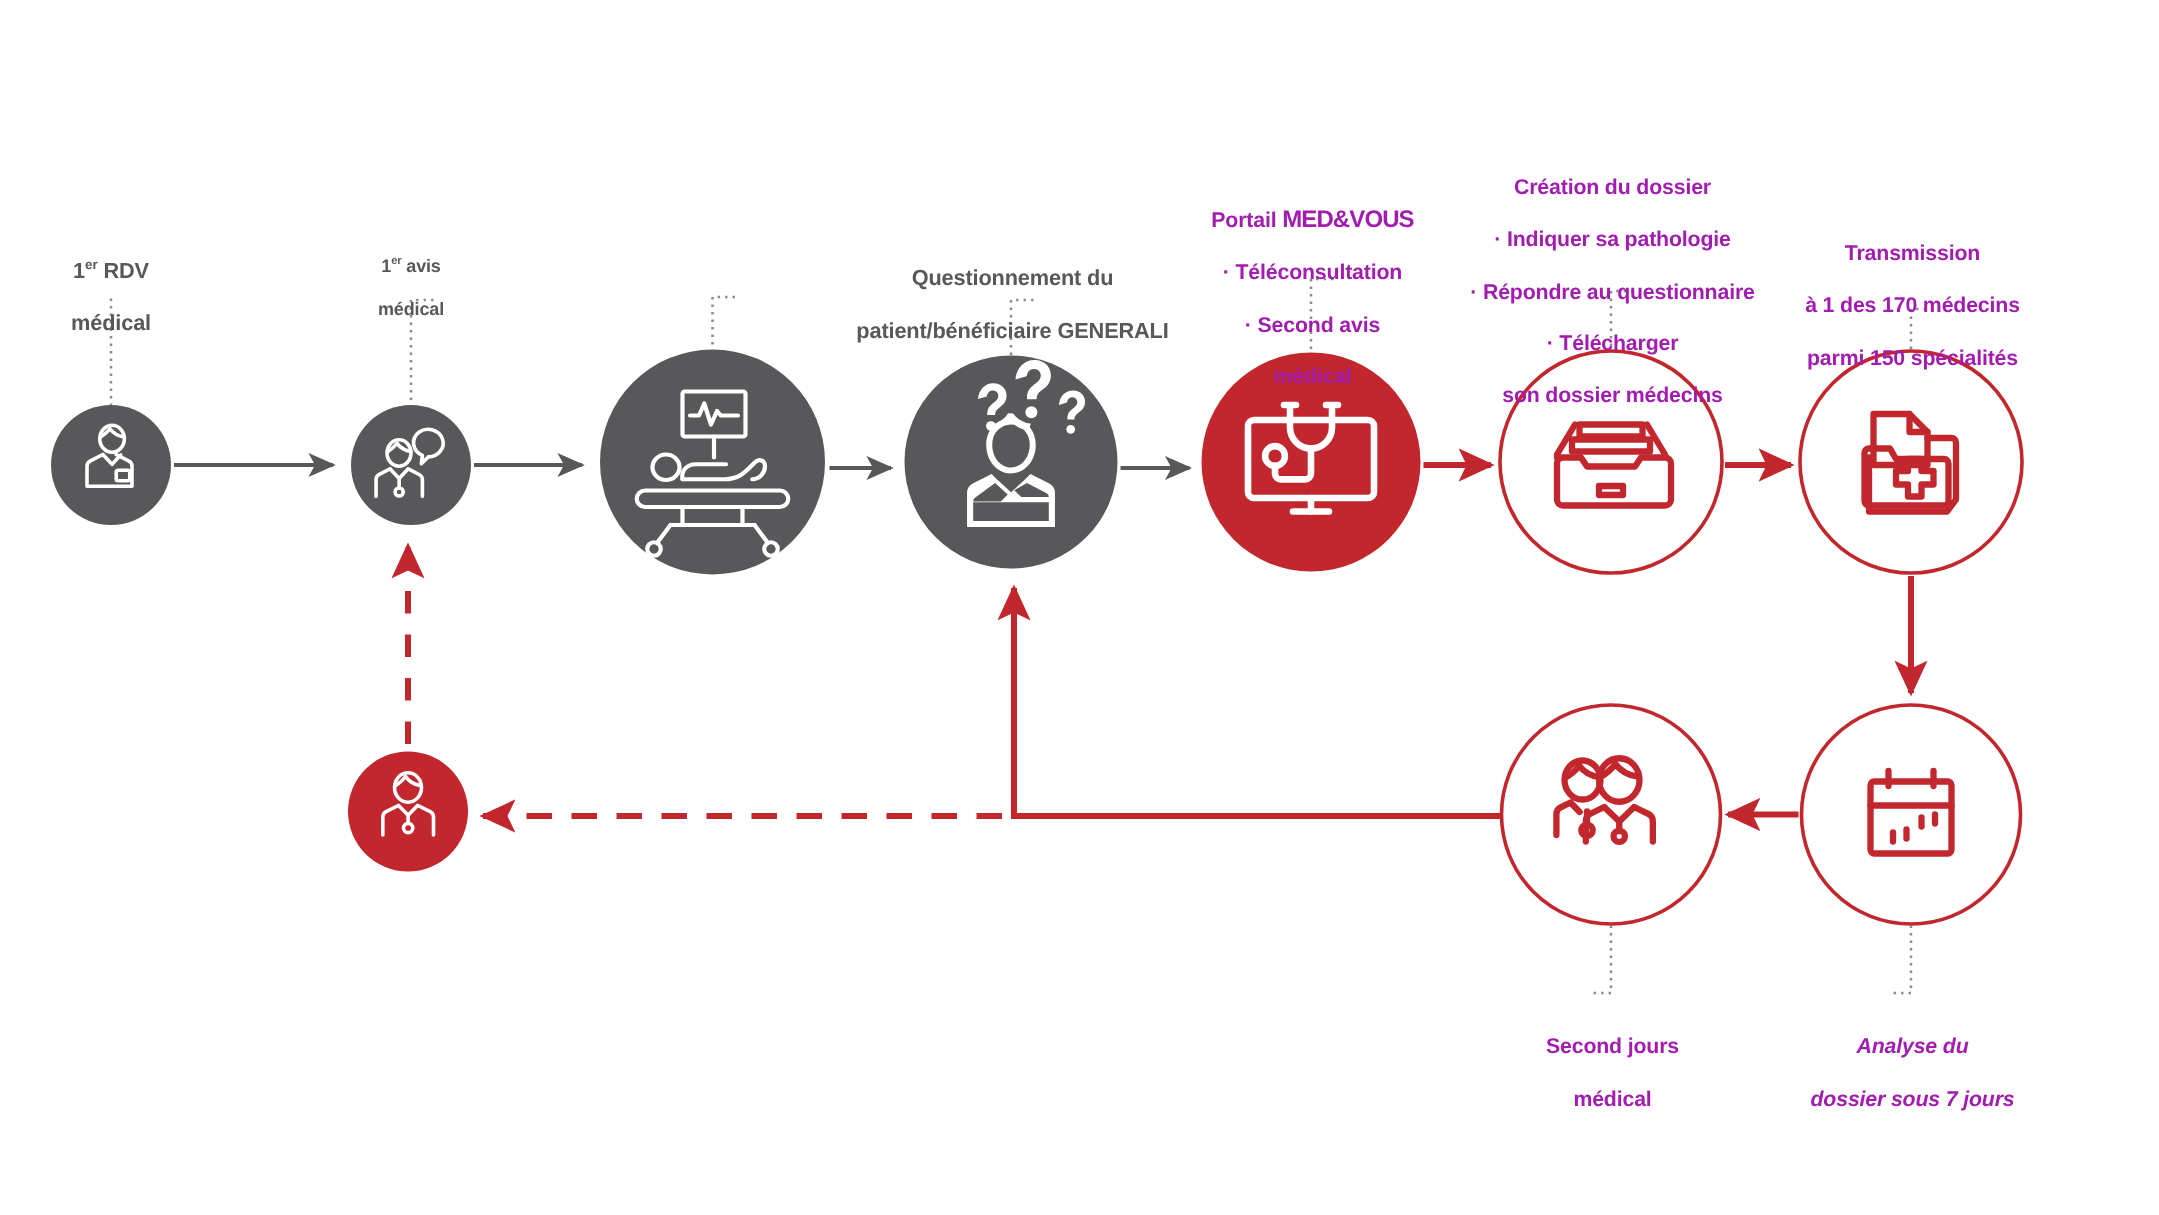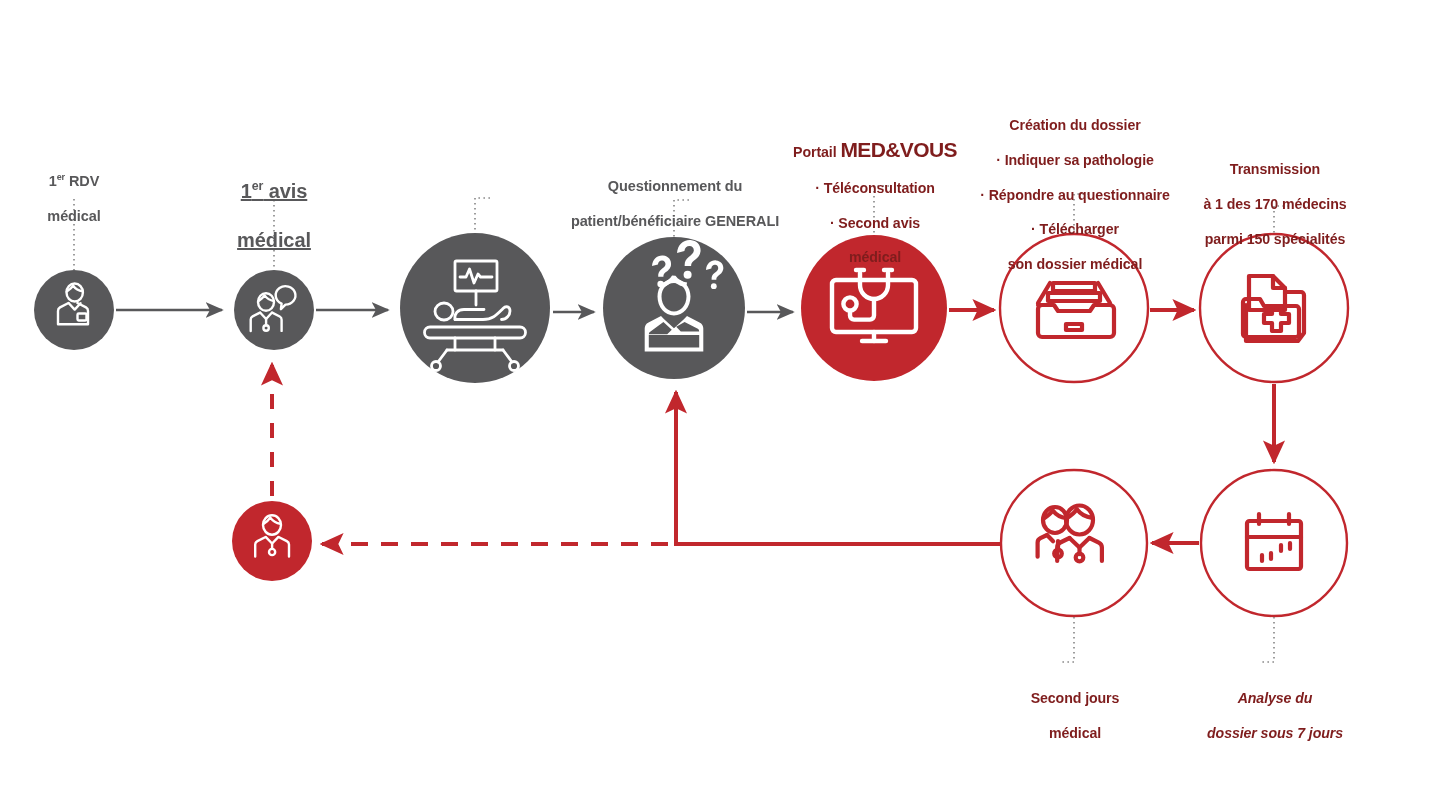--- a/index.html
+++ b/index.html
@@ -18,35 +18,35 @@
   
   .lbl{
     position:absolute;
     text-align:center;
     line-height:1.22;
     white-space:pre-line;
     font-weight:bold;
     letter-spacing:-0.1px;
   }
   .lbl.gray{color:#58585A;}
-  .lbl.red{color:#7f1d1d;}
+  .lbl.red{color:#a21caf;}
 
   .l-rdv      {left:6px;   top:155px; width:136px; font-size:14.5px;}
-  .l-avis     {left:206px; top:155px; width:136px; font-size:20px;text-decoration:underline;}
+  .l-avis     {left:206px; top:155px; width:136px; font-size:12px;}
   .l-decision {left:392px; top:143px; width:166px; font-size:14.5px;}
   .l-decision .sub{font-size:12.5px;font-weight:normal;display:block;}
   .l-quest    {left:560px; top:160px; width:230px; font-size:14.5px;}
   .l-portail  {left:790px; top:120px; width:170px; font-size:14.2px;}
   .l-creation {left:975px; top:100px; width:200px; font-size:14.2px;}
   .l-transmis {left:1185px;top:144px; width:180px; font-size:14.2px;}
   .l-possib   {left:190px; top:612px; width:166px; font-size:14.5px;}
   .l-second   {left:995px; top:673px; width:160px; font-size:14.2px;}
   .l-analyse  {left:1190px;top:673px; width:170px; font-size:14.2px;font-style:italic;}
 
-  .brand{font-weight:bold;letter-spacing:-0.6px;font-size:21px;}
+  .brand{font-weight:bold;letter-spacing:-0.6px;font-size:16px;}
   sup{font-size:0.62em;vertical-align:super;line-height:0;}
 </style>
 </head>
 <body>
 
 <div id="stage">
 
 <svg id="wires" viewBox="0 0 1439 810">
   <defs>
     <marker id="ah-gray" viewBox="0 0 10 10" refX="9" refY="5" markerWidth="7" markerHeight="7" orient="auto-start-reverse">
@@ -272,21 +272,21 @@
   <span>· Téléconsultation</span><br>
   <span>· Second avis</span><br>
   <span>médical</span>
 </div>
 
 <div class="lbl red l-creation">
   <span>Création du dossier</span><br>
   <span>· Indiquer sa pathologie</span><br>
   <span>· Répondre au questionnaire</span><br>
   <span>· Télécharger</span><br>
-  <span>son dossier médical</span>
+  <span>son dossier médecins</span>
 </div>
 
 <div class="lbl red l-transmis">
   <span>Transmission</span><br>
   <span>à 1 des 170 médecins</span><br>
   <span>parmi 150 spécialités</span>
 </div>
 
 
 <div class="lbl red l-second">

